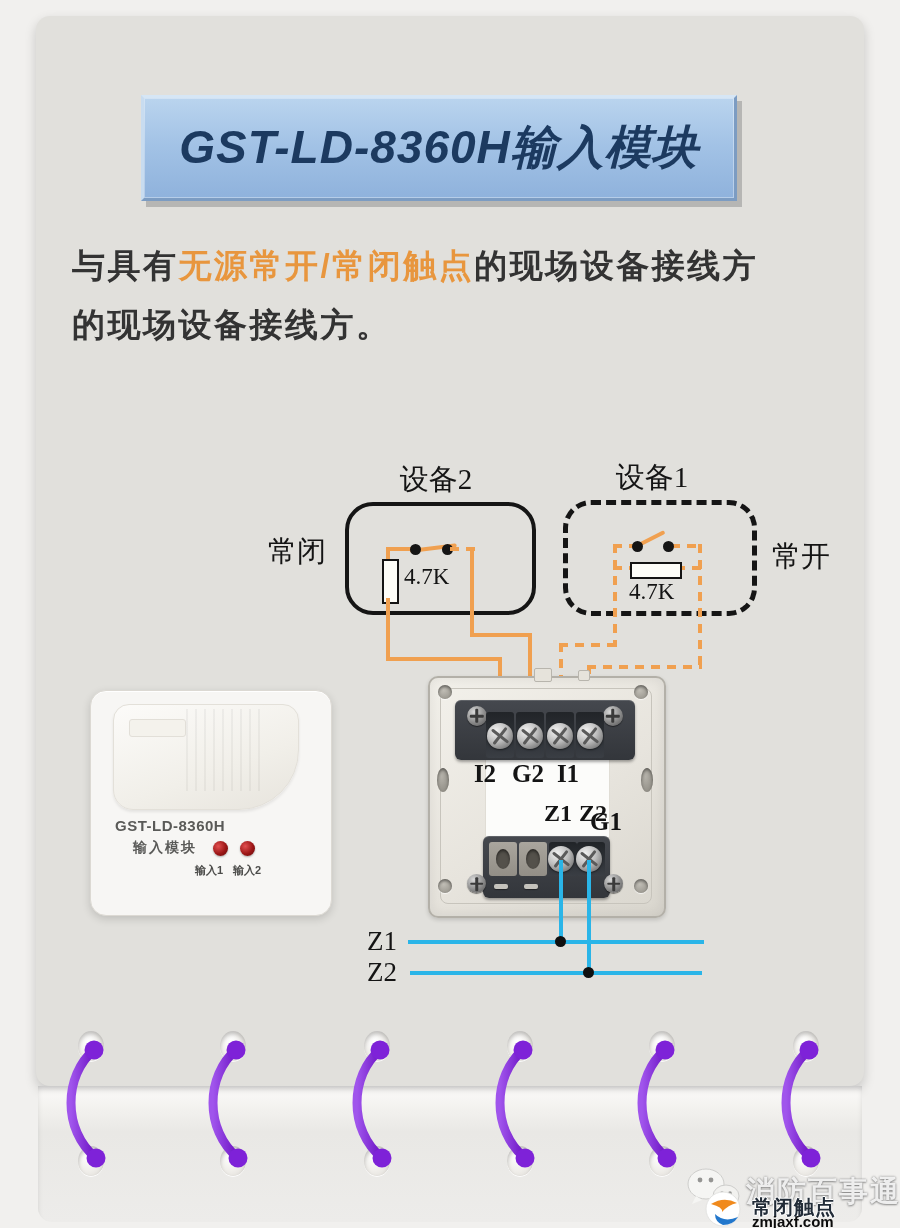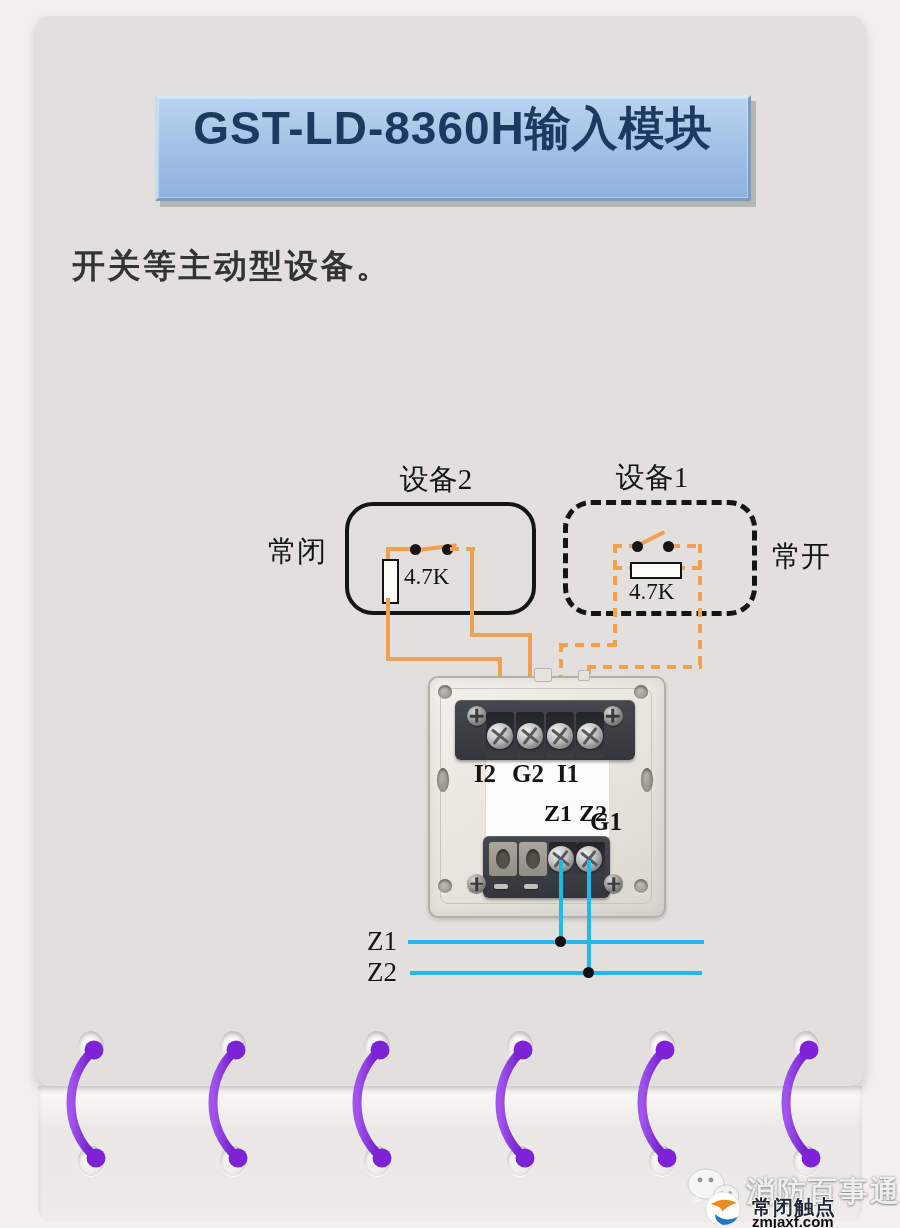--- a/index.html
+++ b/index.html
@@ -8,26 +8,26 @@
   .abs{position:absolute;}
 
   
   .card{left:36px;top:16px;width:828px;height:1070px;background:#e1e0dc;border-radius:14px;
     box-shadow:0 5px 12px rgba(0,0,0,.18);}
   .page-under{left:38px;top:1086px;width:824px;height:136px;border-radius:0 0 14px 14px;
     background:linear-gradient(180deg,#fcfbfa 0%,#f4f3f0 14%,#e9e8e5 34%,#edecea 100%);
     box-shadow:inset 0 5px 7px -3px rgba(0,0,0,.28);}
 
   
-  .banner{left:155px;top:95px;width:590px;height:100px;
+  .banner{left:141px;top:95px;width:590px;height:100px;
     background:linear-gradient(180deg,#bad4ee 0%,#a3c3e6 45%,#8fb2dc 100%);
     border-top:3px solid #d6e6f5;border-left:3px solid #c8dcf0;
     border-right:3px solid #7c9cc2;border-bottom:3px solid #7c9cc2;
     box-shadow:5px 6px 0 rgba(130,130,130,.45), inset 0 0 0 1px rgba(255,255,255,.35);
-    display:flex;justify-content:center;}
+    display:flex;align-items:center;justify-content:center;font-style:italic;}
   .banner-title{font-size:46px;font-weight:bold;color:#1c3a60;letter-spacing:1px;white-space:nowrap;}
 
   
   .intro{left:72px;top:236px;width:775px;font-size:33px;font-weight:600;color:#333;
     letter-spacing:2.5px;line-height:59px;}
   .hl{color:#e8963e;}
 
   
   .dlabel{font-family:"Liberation Serif","DejaVu Serif",serif;color:#141414;font-size:29px;
     text-align:center;white-space:nowrap;}
@@ -122,21 +122,22 @@
 
   <div class="abs card"></div>
 
   <div class="abs page-under"></div>
 
   <div class="abs banner">
     <span class="banner-title">GST-LD-8360H输入模块</span>
   </div>
 
   <div class="abs intro">
-    <div>开关等主动型设备。</div>
+    <div><span>与具有</span><span class="hl">无源常开/常闭触点</span><span>的现场设备接线方</span></div>
+    <div>的现场设备接线方。</div>
   </div>
 
   <div class="abs dlabel" style="left:386px;top:460px;width:100px;">设备2</div>
   <div class="abs dlabel" style="left:602px;top:458px;width:100px;">设备1</div>
   <div class="abs dlabel" style="left:252px;top:532px;width:90px;">常闭</div>
   <div class="abs dlabel" style="left:756px;top:537px;width:90px;">常开</div>
 
   <div class="abs devbox dev2"></div>
   <div class="abs devbox dev1"></div>
 
@@ -221,20 +222,31 @@
 
   <div class="abs bus-v" style="left:559px;top:860px;height:82px;"></div>
   <div class="abs bus-v" style="left:587px;top:860px;height:115px;"></div>
   <div class="abs bus-h" style="left:408px;top:940px;width:296px;"></div>
   <div class="abs bus-h" style="left:410px;top:971px;width:292px;"></div>
   <div class="abs jdot" style="left:555px;top:936px;"></div>
   <div class="abs jdot" style="left:583px;top:967px;"></div>
   <div class="abs dlabel" style="left:362px;top:926px;width:40px;font-size:27px;">Z1</div>
   <div class="abs dlabel" style="left:362px;top:957px;width:40px;font-size:27px;">Z2</div>
 
+  <div class="abs photo">
+    <div class="cover"></div>
+    <div class="ridges"></div>
+    <div class="slot"></div>
+    <div class="model">GST-LD-8360H</div>
+    <div class="mtype">输入模块</div>
+    <div class="led" style="left:122px;top:150px;"></div>
+    <div class="led" style="left:149px;top:150px;"></div>
+    <div class="ledlab" style="left:104px;top:172px;">输入1</div>
+    <div class="ledlab" style="left:142px;top:172px;">输入2</div>
+  </div>
 
   <div class="abs bhole" style="left:78px;top:1031px;"></div>
   <div class="abs bhole" style="left:220px;top:1031px;"></div>
   <div class="abs bhole" style="left:364px;top:1031px;"></div>
   <div class="abs bhole" style="left:507px;top:1031px;"></div>
   <div class="abs bhole" style="left:649px;top:1031px;"></div>
   <div class="abs bhole" style="left:793px;top:1031px;"></div>
   <div class="abs bhole" style="left:78px;top:1146px;"></div>
   <div class="abs bhole" style="left:220px;top:1146px;"></div>
   <div class="abs bhole" style="left:364px;top:1146px;"></div>

